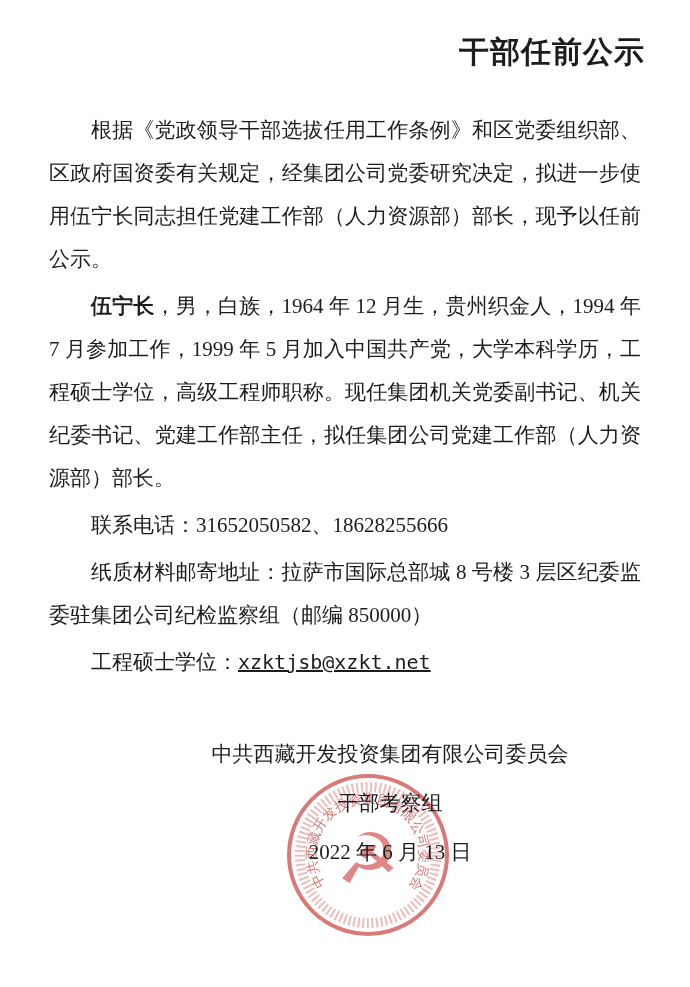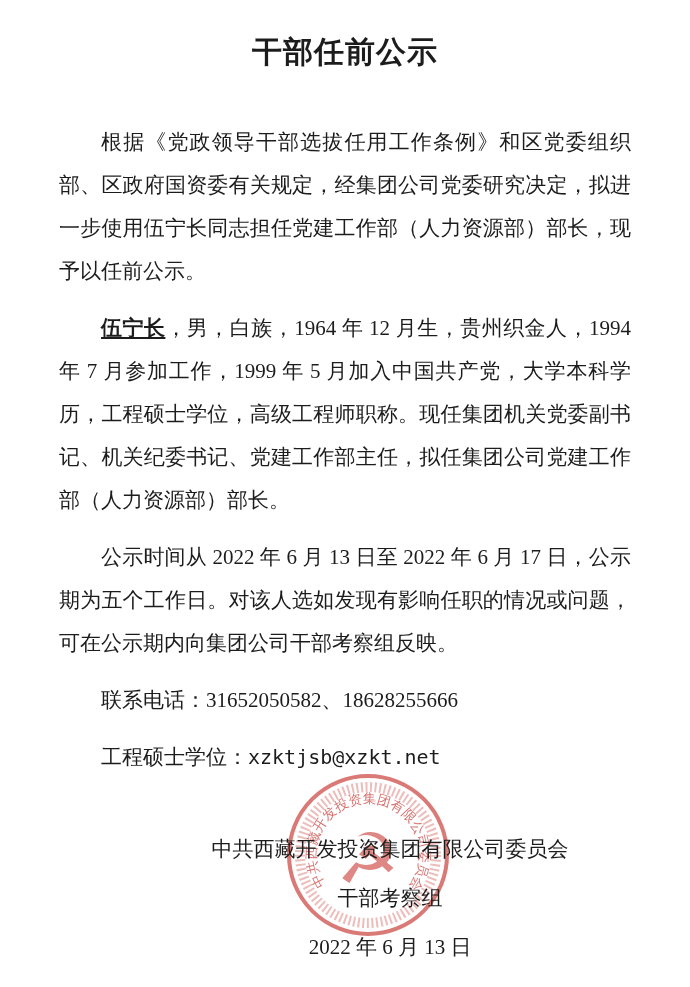--- a/index.html
+++ b/index.html
@@ -12,33 +12,33 @@
     overflow: hidden;
   }
   .doc {
     position: relative;
     z-index: 2;
     padding: 26px 45px 0 45px;
   }
   .title {
     font-size: 30px;
     font-weight: 700;
-    text-align: center;
+    text-align: right;
     letter-spacing: 1px;
-    margin: 6px 0 48px 0;
+    margin: 6px 0 36px 0;
   }
   .para {
     font-size: 21px;
     line-height: 43px;
     text-align: justify;
     text-indent: 2em;
-    margin: 14px;
+    margin: 4px;
   }
-  .para b { font-weight: 700; text-decoration: underline; }
-  .mono { font-family: "DejaVu Sans Mono", "Liberation Mono", monospace; font-size: 20px; }
+  .para b { font-weight: 700; }
+  .mono { font-family: "DejaVu Sans Mono", "Liberation Mono", monospace; font-size: 20px; text-decoration: underline; }
   .sig {
     position: relative;
     left: 45px;
     width: 600px;
     margin-top: 46px;
     text-align: center;
     font-size: 21px;
     line-height: 49px;
   }
   .sig div { margin: 0; }
@@ -56,24 +56,24 @@
 <body>
 
 <div class="doc">
 
   <h1 class="title">干部任前公示</h1>
 
   <p class="para"><b></b><span>根据《党政领导干部选拔任用工作条例》和区党委组织部、区政府国资委有关规定，经集团公司党委研究决定，拟进一步使用伍宁长同志担任党建工作部（人力资源部）部长，现予以任前公示。</span></p>
 
   <p class="para"><b>伍宁长</b><span>，男，白族，1964 年 12 月生，贵州织金人，1994 年 7 月参加工作，1999 年 5 月加入中国共产党，大学本科学历，工程硕士学位，高级工程师职称。现任集团机关党委副书记、机关纪委书记、党建工作部主任，拟任集团公司党建工作部（人力资源部）部长。</span></p>
 
-  <p class="para"><b></b><span>公示时间从 2022 年 6 月 13 日至 2022 年 6 月 17 日，公示期为五个工作日。对该人选如发现有影响任职的情况或问题，可在公示期内向集团公司干部考察组反映。</span></p>
 
   <p class="para"><b></b><span>联系电话：31652050582、18628255666</span></p>
 
+  <p class="para"><b></b><span>纸质材料邮寄地址：拉萨市国际总部城 8 号楼 3 层区纪委监委驻集团公司纪检监察组（邮编 850000）</span></p>
 
   <p class="para"><b></b><span>工程硕士学位：</span><span class="mono">xzktjsb@xzkt.net</span></p>
 
   <div class="sig">
     <div>中共西藏开发投资集团有限公司委员会</div>
     <div>干部考察组</div>
     <div>2022 年 6 月 13 日</div>
   </div>
 
 </div>

